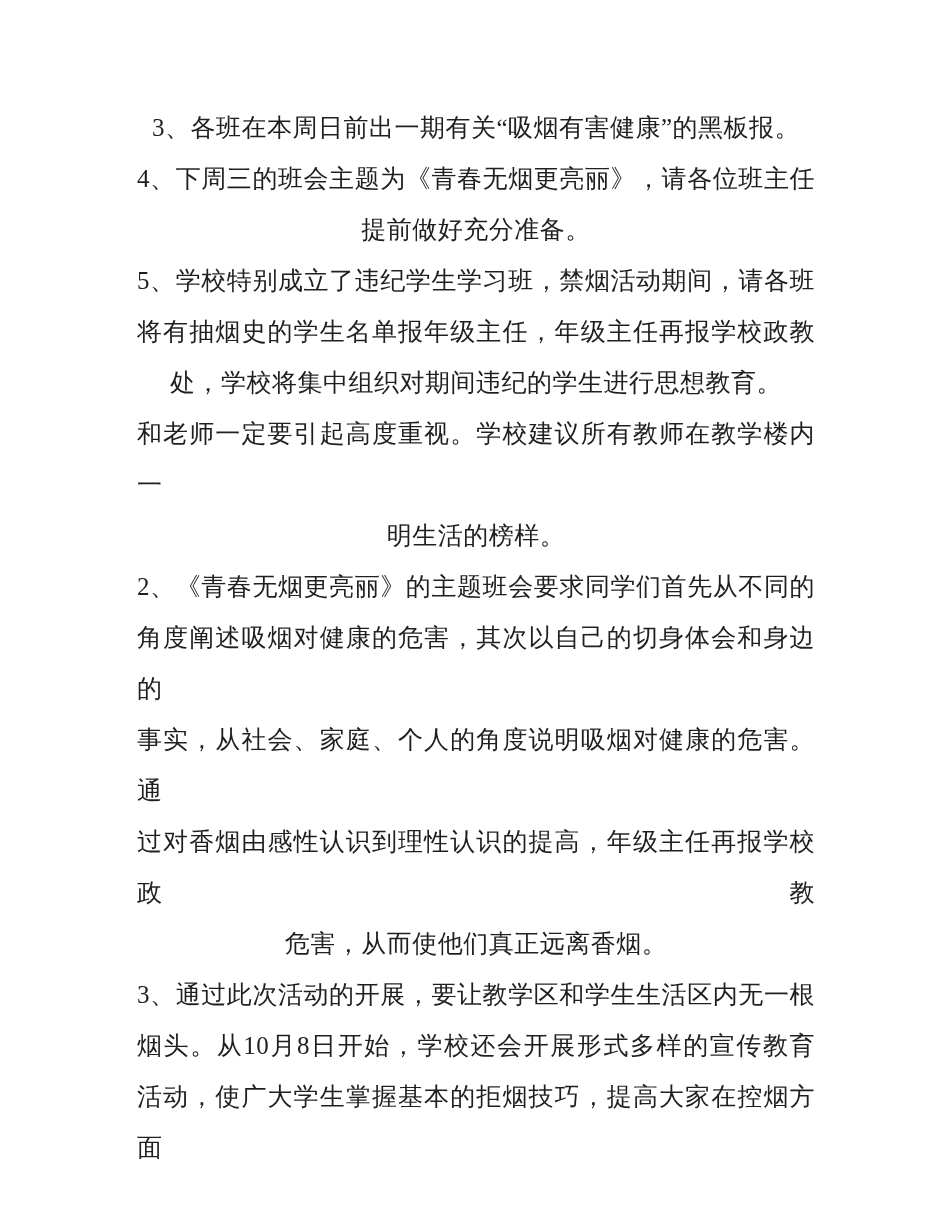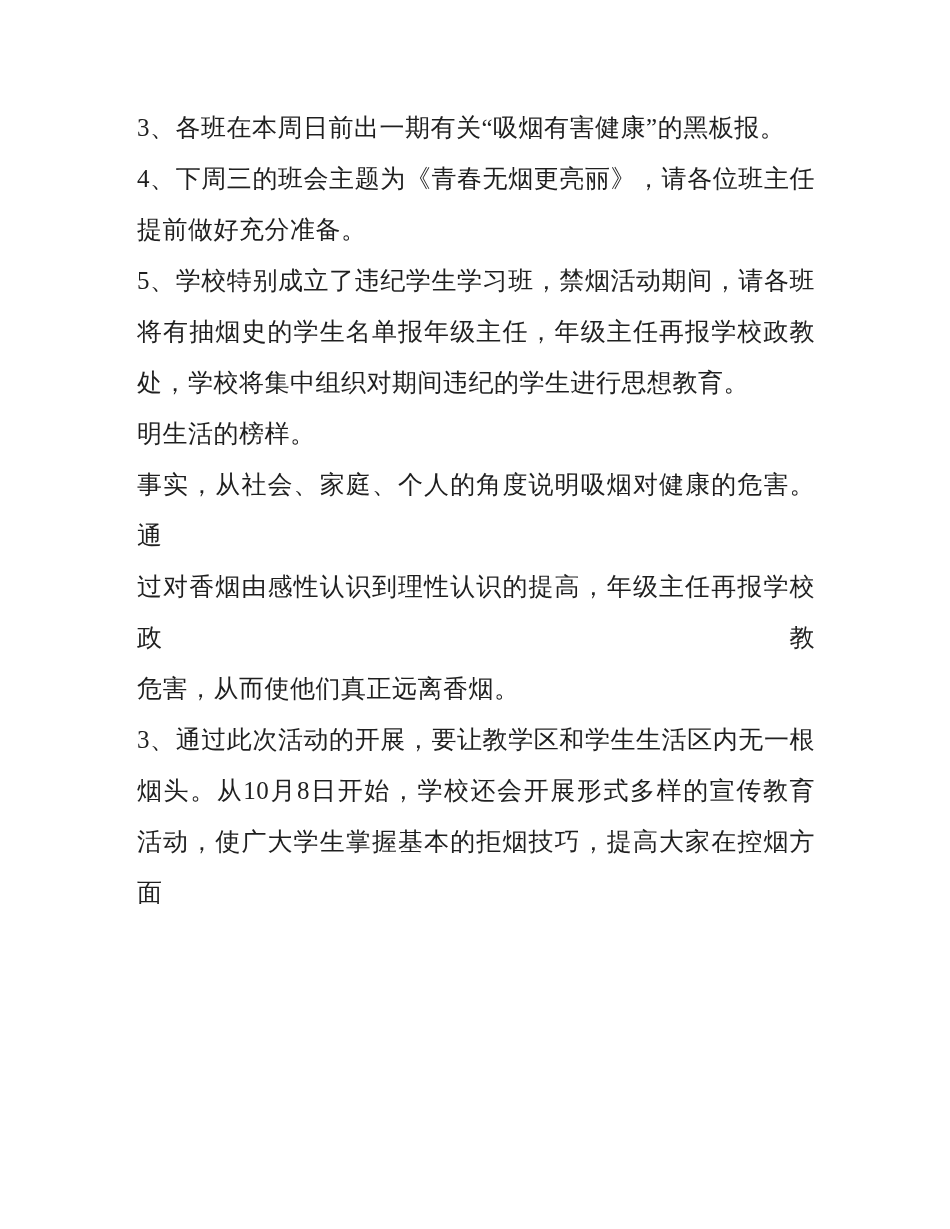--- a/index.html
+++ b/index.html
@@ -24,21 +24,21 @@
     line-height: 51px;
     color: #1f1f1f;
     letter-spacing: 0.5px;
   }
   .para {
     margin: 0;
     padding: 0;
   }
   .ln {
     min-height: 51px;
-    text-align: left;
+    text-align: center;
     white-space: normal;
   }
   .ln.fill {
     text-align: justify;
     text-align-last: justify;
   }
 </style>
 </head>
 <body>
 
@@ -54,24 +54,27 @@
       <div class="ln">提前做好充分准备。</div>
     </div>
 
     <div class="para">
       <div class="ln fill">5、学校特别成立了违纪学生学习班，禁烟活动期间，请各班</div>
       <div class="ln fill">将有抽烟史的学生名单报年级主任，年级主任再报学校政教</div>
       <div class="ln">处，学校将集中组织对期间违纪的学生进行思想教育。</div>
     </div>
 
     <div class="para">
+      <div class="ln fill">和老师一定要引起高度重视。学校建议所有教师在教学楼内一</div>
       <div class="ln">明生活的榜样。</div>
     </div>
 
     <div class="para">
+      <div class="ln fill">2、《青春无烟更亮丽》的主题班会要求同学们首先从不同的</div>
+      <div class="ln fill">角度阐述吸烟对健康的危害，其次以自己的切身体会和身边的</div>
       <div class="ln fill">事实，从社会、家庭、个人的角度说明吸烟对健康的危害。通</div>
       <div class="ln fill">过对香烟由感性认识到理性认识的提高，年级主任再报学校政教</div>
       <div class="ln">危害，从而使他们真正远离香烟。</div>
     </div>
 
     <div class="para">
       <div class="ln fill">3、通过此次活动的开展，要让教学区和学生生活区内无一根</div>
       <div class="ln fill">烟头。从10月8日开始，学校还会开展形式多样的宣传教育</div>
       <div class="ln fill">活动，使广大学生掌握基本的拒烟技巧，提高大家在控烟方面</div>
 

